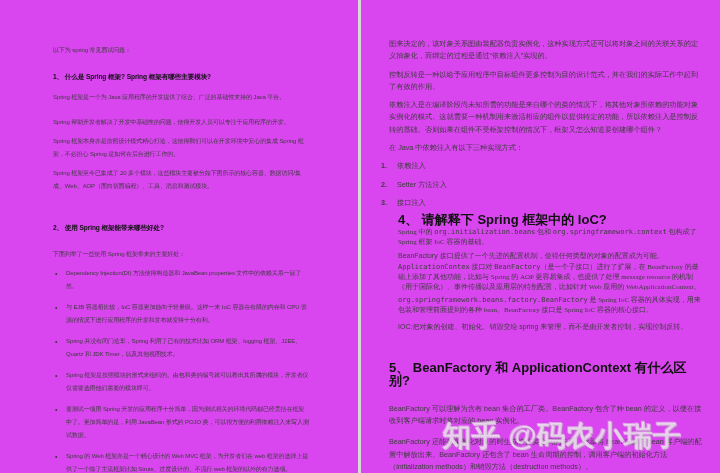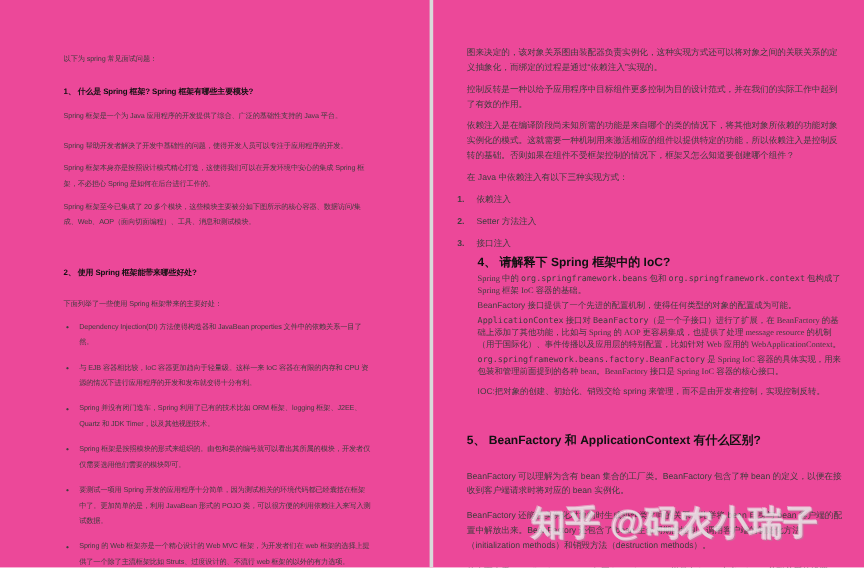--- a/index.html
+++ b/index.html
@@ -1,41 +1,41 @@
 <!DOCTYPE html>
 <html><head>
 <meta charset="utf-8">
 <style>
   html,body{margin:0;padding:0;background:#fdfdfd;}
   body{width:720px;height:473px;overflow:hidden;font-family:"Liberation Sans",sans-serif;}
-  .canvas{position:relative;width:720px;height:473px;background:#ec4899;display:flex;}
+  .canvas{position:relative;width:720px;height:473px;background:#d946ef;display:flex;}
   .page{box-sizing:border-box;color:#3d3d3d;}
   .page-left{width:358px;height:473px;padding:44px 48px 0 53px;font-size:6px;line-height:13px;letter-spacing:-0.1px;}
   .divider{width:3px;height:473px;background:#d9d9d9;flex:0 0 auto;}
   .page-right{flex:1;height:473px;padding:38px 16px 0 28px;font-size:7.2px;line-height:12.3px;}
   p{margin:0 0 6px 0;}
   h3{margin:0;color:#111;font-weight:bold;}
   .page-left h3{font-size:6.6px;}
-  .page-right h3{font-size:10px;}
+  .page-right h3{font-size:13px;}
   .u{}
   .m{font-family:"DejaVu Sans Mono",monospace;}
   .serifline{font-family:"Liberation Serif",serif;}
   
   .h-q1{margin:13px 0 8px 0;}
   .gap-lg{margin-top:12px;}
   .h-q2{margin:28px 0 14px 0;}
   ul.bullets{list-style:none;margin:0;padding:0;}
   ul.bullets li{position:relative;padding-left:13px;margin-bottom:8px;}
   .b-dot{position:absolute;left:2px;top:0;font-size:7px;}
   
   ol.numlist{list-style:none;margin:2px 0 4px 0;padding:0;}
   ol.numlist li{display:flex;margin:0 0 6px -8px;}
   ol.numlist .num{font-weight:bold;width:16px;flex:0 0 auto;}
   .q4block{margin-left:9px;line-height:9.8px;font-size:7px;}
-  .q4block h3{font-size:10px;margin:4px 0 3px 0;}
+  .q4block h3{font-size:13px;margin:4px 0 3px 0;}
   .q4block p{margin:0 0 3px 0;}
   .q4block .p-ioc{margin-top:7px;}
   .h-q5{margin:30px 0 16px 0;font-size:7.6px;}
   .q5p{margin-bottom:9px;}
   
   .wm{position:absolute;white-space:nowrap;font-weight:bold;pointer-events:none;}
   .wm-secondary{right:38px;bottom:16px;font-size:29px;color:rgba(255,255,255,0.55);
     text-shadow:1px 1px 0 rgba(160,160,160,0.45),-1px -1px 0 rgba(220,220,220,0.6);}
   .wm-primary{right:4px;bottom:2px;font-size:28px;color:#ffffff;
     text-shadow:2px 2px 2px #8d8d8d,-1px -1px 0 #cfcfcf,1px -1px 0 #c9c9c9,-1px 1px 0 #c9c9c9;}
@@ -86,21 +86,21 @@
           <span>Setter 方法注入</span>
         </li>
       <li>
           <span class="num">3.</span>
           <span>接口注入</span>
         </li>
     </ol>
 
     <div class="q4block">
       <h3>4、 请解释下 Spring 框架中的 IoC?</h3>
-      <p class="serifline"><span>Spring 中的 </span><span class="m">org.springframework.beans</span><span> 包和 </span><span class="m">org.springframework.context</span><span> 包构成了 Spring 框架 IoC 容器的基础。</span></p>
+      <p class="serifline"><span>Spring 中的 </span><span class="m">org.initialization.beans</span><span> 包和 </span><span class="m">org.springframework.context</span><span> 包构成了 Spring 框架 IoC 容器的基础。</span></p>
       <p>BeanFactory 接口提供了一个先进的配置机制，使得任何类型的对象的配置成为可能。</p>
       <p class="serifline"><span class="m">ApplicationContex</span><span> 接口对 </span><span class="m">BeanFactory</span><span>（是一个子接口）进行了扩展，在 BeanFactory 的基础上添加了其他功能，比如与 </span><span class="u">Spring 的 AOP</span><span> 更容易集成，也提供了处理 </span><span class="u">message resource 的机制</span><span>（用于国际化）、事件传播以及应用层的特别配置，比如针对 Web 应用的 WebApplicationContext。</span></p>
       <p class="serifline"><span class="m">org.springframework.beans.factory.BeanFactory</span><span> 是 Spring IoC 容器的具体实现，用来包装和管理前面提到的各种 bean。BeanFactory 接口是 Spring IoC 容器的核心接口。</span></p>
       <p class="p-ioc">IOC:把对象的创建、初始化、销毁交给 spring 来管理，而不是由开发者控制，实现控制反转。</p>
     </div>
 
     <h3 class="h-q5">5、 BeanFactory 和 ApplicationContext 有什么区别?</h3>
     <p class="q5p">BeanFactory 可以理解为含有 bean 集合的工厂类。BeanFactory 包含了种 bean 的定义，以便在接收到客户端请求时将对应的 bean 实例化。</p>
     <p class="q5p">BeanFactory 还能在实例化对象的时生成协作类之间的关系。此举将 bean 自身与 bean 客户端的配置中解放出来。BeanFactory 还包含了 bean 生命周期的控制，调用客户端的初始化方法（initialization methods）和销毁方法（destruction methods）。</p>
     <p class="q5p">从表面上看，application context 如同 bean factory 一样具有 bean 定义、bean 关联关系的设置，根据请求分发 bean 的功能。但 applicationcontext 在此基础上还提供了其他的功能。</p>

